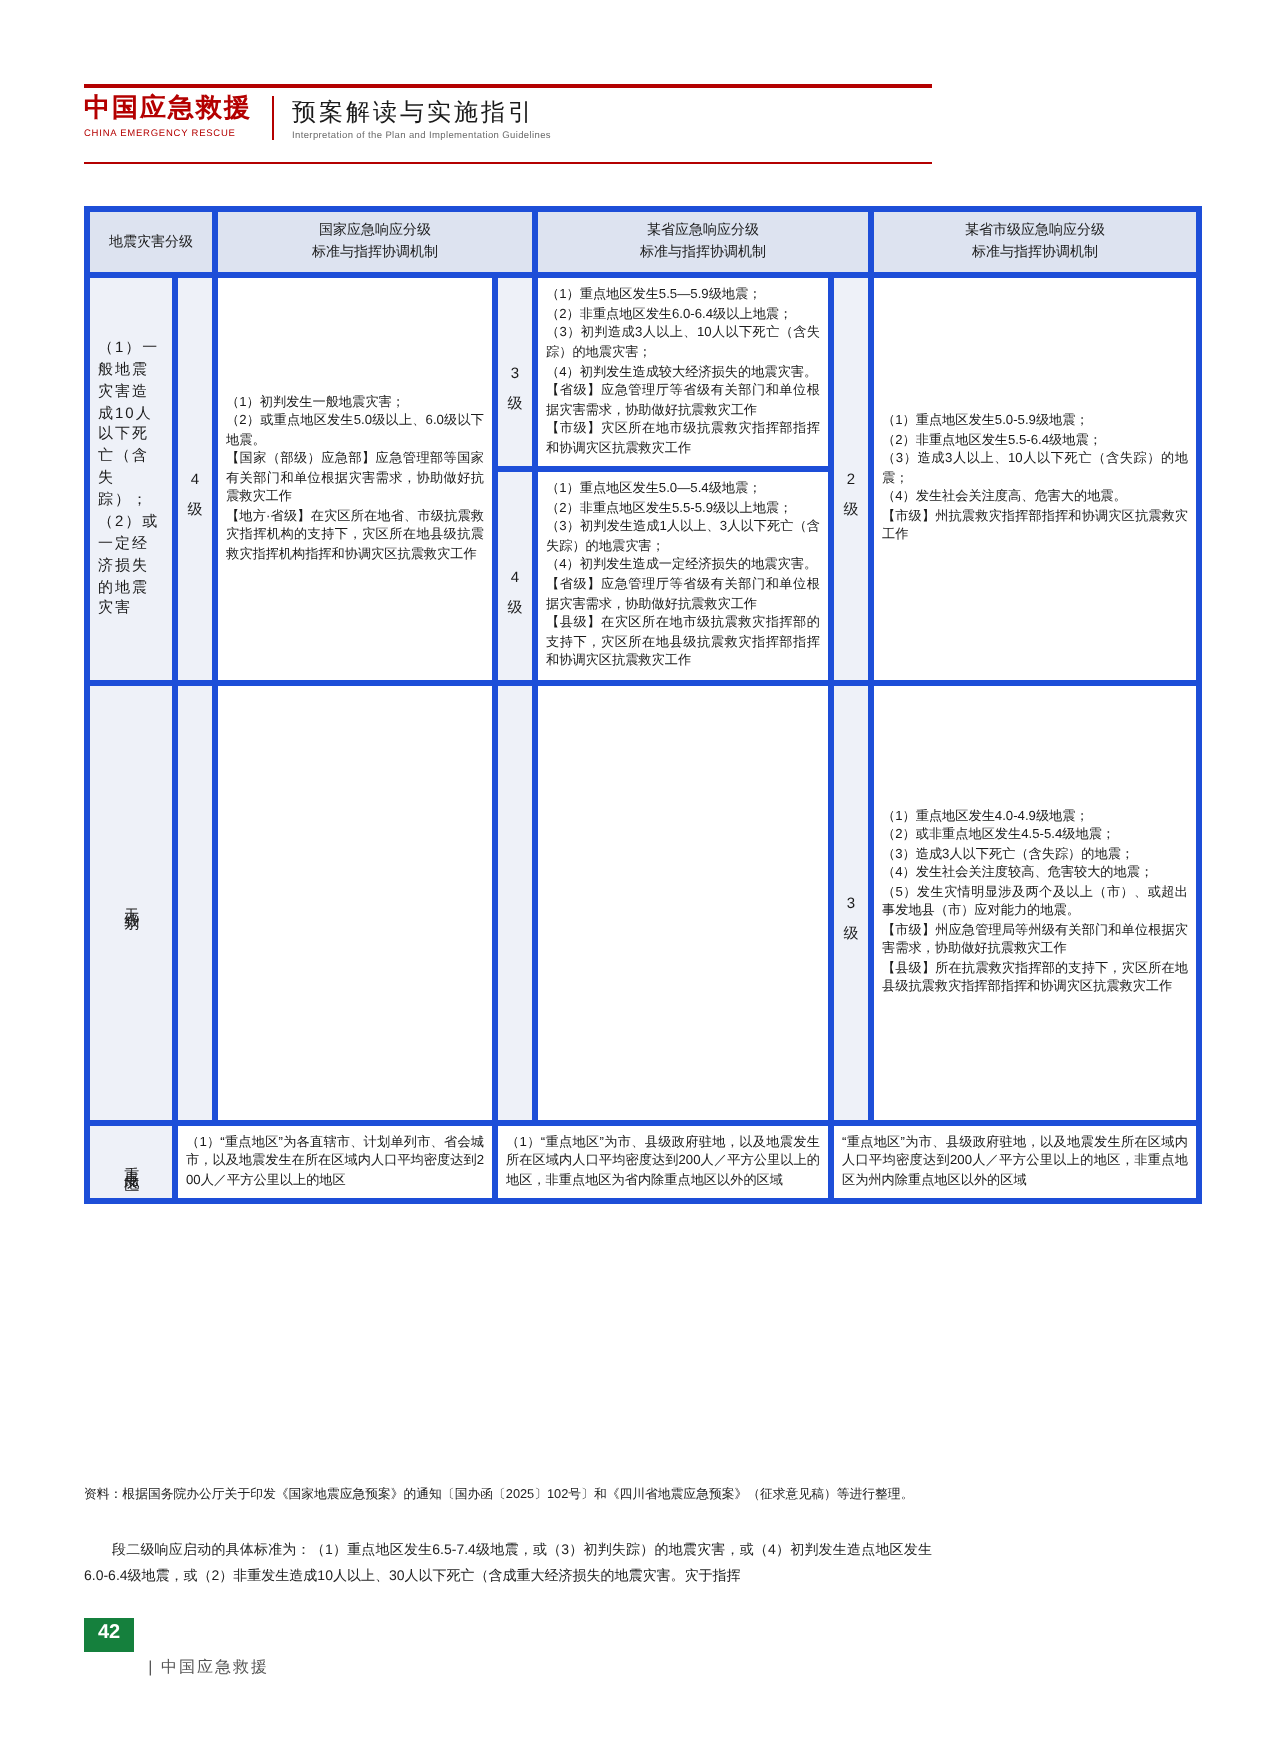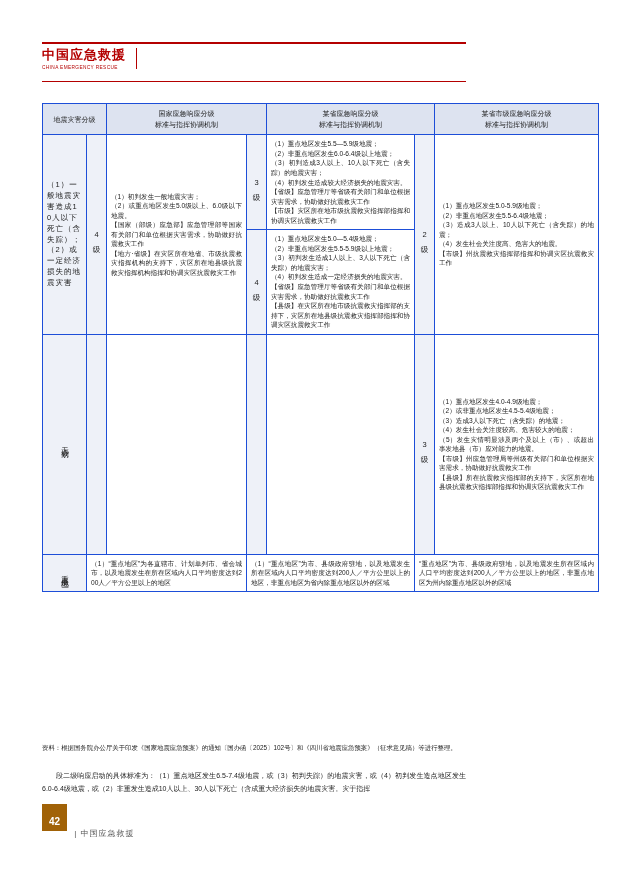--- a/index.html
+++ b/index.html
@@ -63,21 +63,21 @@
     position:absolute;left:42px;top:103px;width:556px;
   }
   table.main{
     border-collapse:collapse;
     width:556px;
     table-layout:fixed;
     font-size:6.6px;
     line-height:1.45;
   }
   table.main td,table.main th{
-    border:1px solid #1d4ed8;
+    border:3px solid #1d4ed8;
     vertical-align:middle;
     padding:4px 4px;
     word-break:break-all;
   }
   thead th{
     background:#dde3f0;
     font-weight:normal;
     text-align:center;
     font-size:7px;
     line-height:1.6;
@@ -127,42 +127,46 @@
     font-size:7px;line-height:1.85;color:#222;
     text-align:justify;
     text-indent:14px;
   }
   
   .pagefoot{
     position:absolute;left:42px;bottom:30px;
     display:flex;align-items:center;
   }
   .pagenum{
-    background:#a16207;color:#fff;font-size:10px;font-weight:bold;
-    padding:12px 7px 3px 7px;
+    background:#15803d;color:#fff;font-size:10px;font-weight:bold;
+    padding:2px 7px 3px 7px;
     line-height:12px;
   }
   .pagefoot-label{
     font-size:8px;color:#555;margin-left:7px;letter-spacing:1px;margin-top:32px;
   }
 </style>
 </head>
 <body>
 
 <div class="page">
 
   <div class="header">
     <div class="header-rule-top"></div>
     <div class="header-rule-bottom"></div>
     <div class="header-inner">
       <div class="brand">
         <div class="brand-cn">中国应急救援</div>
         <div class="brand-en">CHINA EMERGENCY RESCUE</div>
       </div>
       <div class="brand-sep"></div>
+      <div class="header-title">
+        <div class="header-title-cn">预案解读与实施指引</div>
+        <div class="header-title-en">Interpretation of the Plan and Implementation Guidelines</div>
+      </div>
     </div>
   </div>
 
   <div class="table-wrap">
     <table class="main">
       <colgroup>
         <col style="width:44px">
         <col style="width:20px">
         <col style="width:140px">
         <col style="width:20px">

